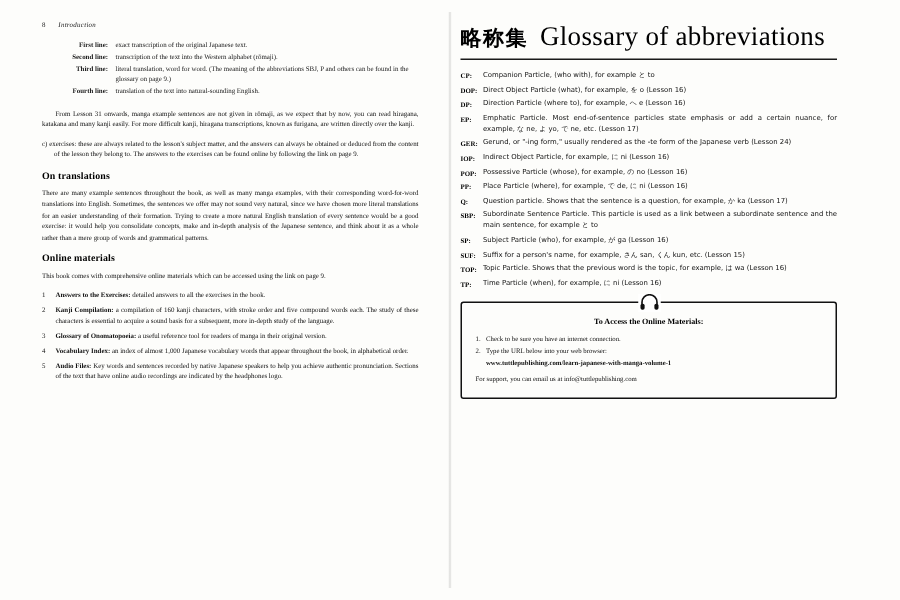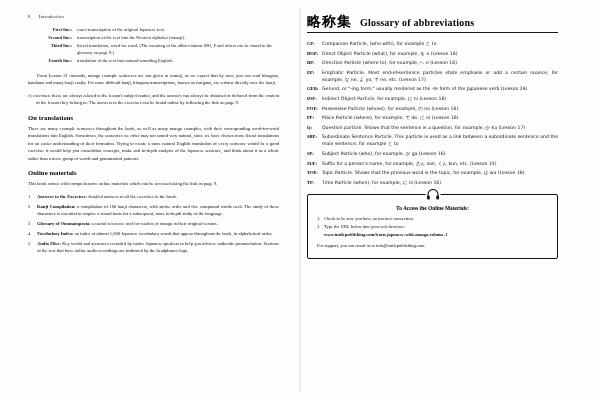--- a/index.html
+++ b/index.html
@@ -135,22 +135,22 @@
   .gloss-kanji {
     font-family: "DejaVu Sans", sans-serif;
     font-size: 14px;
     font-weight: bold;
     color: #000;
     line-height: 1;
     margin-right: 8px;
     letter-spacing: 1px;
   }
   .gloss-title {
-    font-size: 10px;
-    font-weight: bold;
+    font-size: 18px;
+    font-weight: normal;
     color: #000;
     letter-spacing: 0.2px;
   }
   ul.abbr {
     margin: 0;
     padding: 0;
     list-style: none;
   }
   ul.abbr li {
     font-size: 4.6px;

